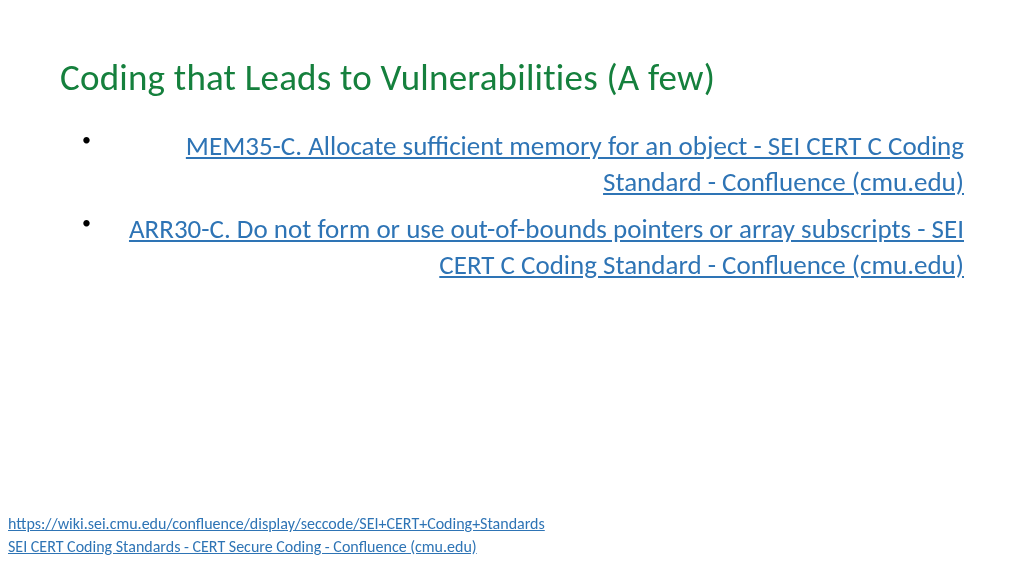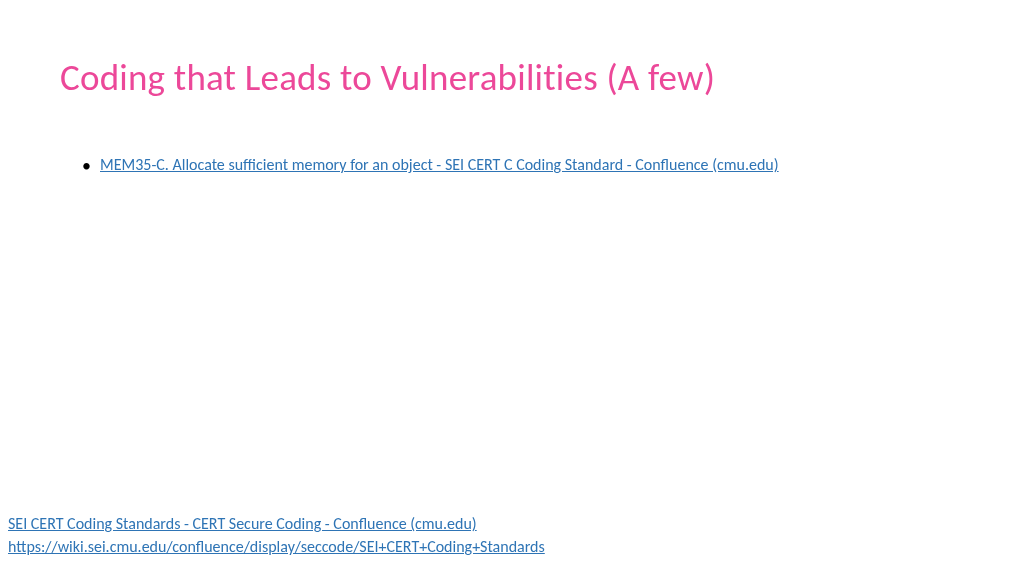--- a/index.html
+++ b/index.html
@@ -16,36 +16,37 @@
       overflow: hidden;
     }
     .slide {
       padding: 55px 60px 0 60px;
       height: 100%;
       position: relative;
     }
     .title {
       font-size: 37px;
       font-weight: 400;
-      color: #ec4899;
-      margin-bottom: 54px;
+      color: #15803d;
+      margin-bottom: 28px;
       letter-spacing: 0.2px;
     }
     .content {
       padding-left: 22px;
     }
     ul {
       list-style: none;
     }
     li {
       position: relative;
-      font-size: 16px;
+      font-size: 27px;
       line-height: 1.35;
       margin-bottom: 10px;
       padding-left: 18px;
+      text-align: right;
     }
     li::before {
       content: "•";
       position: absolute;
       left: 0;
       top: 0;
       color: #000000;
       font-size: 18px;
     }
     .link {
@@ -71,19 +72,22 @@
 </head>
 <body>
 
 <div class="slide">
   <h1 class="title">Coding that Leads to Vulnerabilities (A few)</h1>
   <div class="content">
     <ul>
       <li>
         <span class="link">MEM35-C. Allocate sufficient memory for an object - SEI CERT C Coding Standard - Confluence (cmu.edu)</span>
       </li>
+      <li>
+        <span class="link">ARR30-C. Do not form or use out-of-bounds pointers or array subscripts - SEI CERT C Coding Standard - Confluence (cmu.edu)</span>
+      </li>
     </ul>
   </div>
   <div class="footer">
+    <span class="footer-link">https://wiki.sei.cmu.edu/confluence/display/seccode/SEI+CERT+Coding+Standards</span>
     <span class="footer-link">SEI CERT Coding Standards - CERT Secure Coding - Confluence (cmu.edu)</span>
-    <span class="footer-link">https://wiki.sei.cmu.edu/confluence/display/seccode/SEI+CERT+Coding+Standards</span>
   </div>
 </div>
 
 </body></html>

